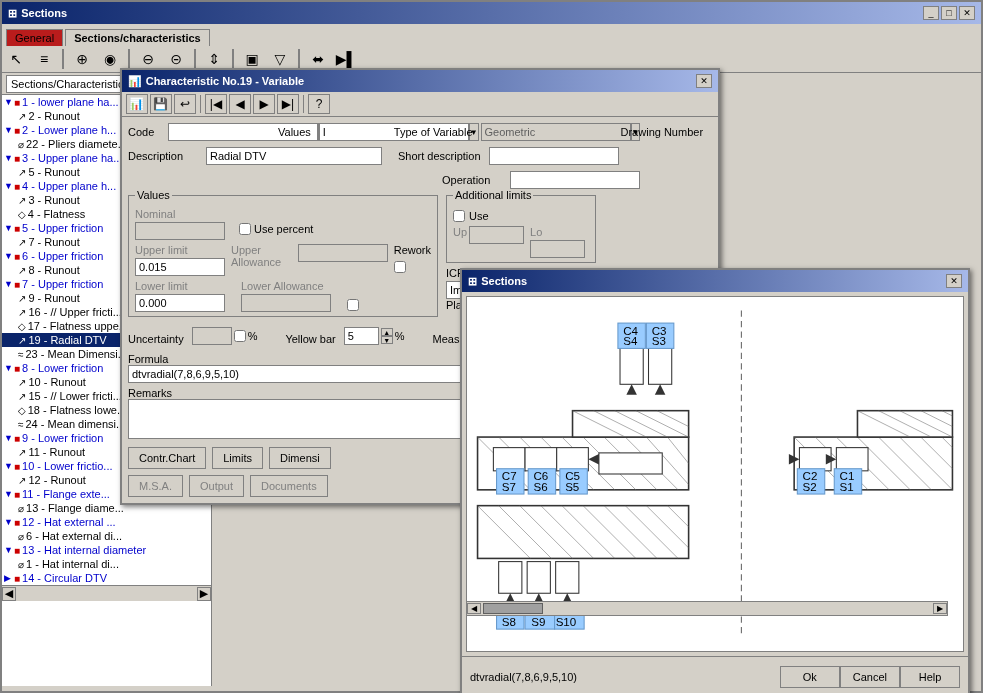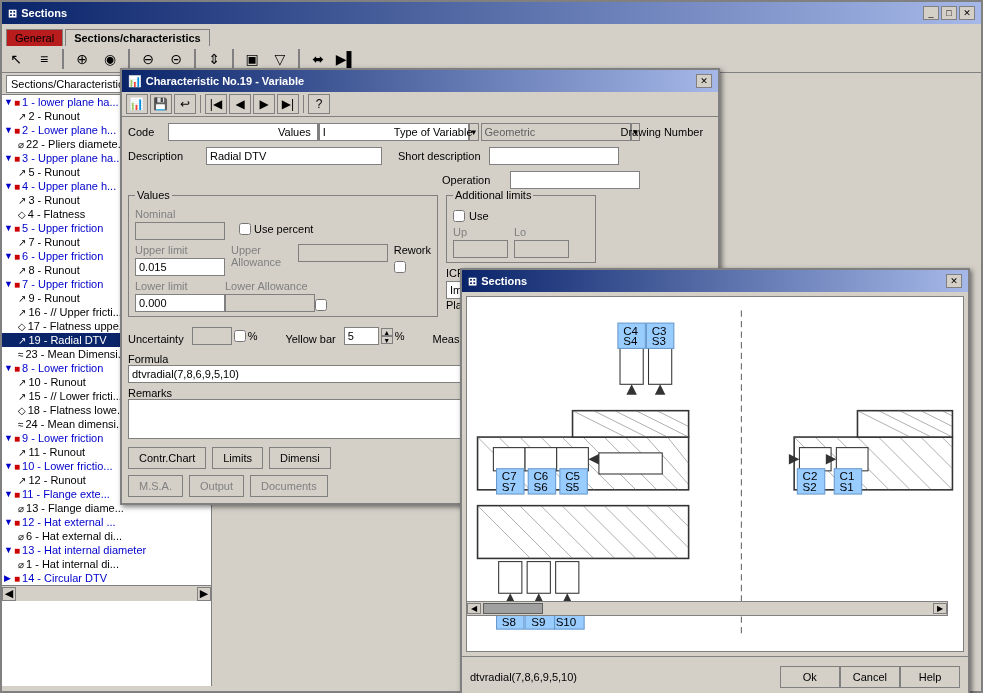--- a/index.html
+++ b/index.html
@@ -508,21 +508,21 @@
             <div style="display:flex;gap:2px;">
               <div class="field-label-gray">Upper Allowance</div>
               <input class="field-input-box disabled" type="text" value="" style="background: rgb(212, 208, 200);">
             </div>
             <div style="display:flex;flex-direction:column;gap:2px;">
               <div>Rework</div>
               <input type="checkbox" class="small-checkbox" style="margin-top: 3px;">
             </div>
           </div>
 
-          <div style="display:flex;gap:0;margin-top:4px;">
+          <div style="display:flex;gap:16px;margin-top:4px;">
             <div style="display:flex;flex-direction:column;gap:2px;">
               <div class="field-label-gray">Lower limit</div>
               <input class="field-input-box" type="text" value="0.000" style="">
             </div>
             <div style="display:flex;flex-direction:column;gap:2px;">
               <div class="field-label-gray">Lower Allowance</div>
               <input class="field-input-box disabled" type="text" value="" style="background: rgb(212, 208, 200);">
             </div>
             <div style="display:flex;flex-direction:column;gap:2px;">
               <div style="height:14px;"></div>
@@ -534,21 +534,21 @@
 
       <div style="display:flex;flex-direction:column;">
         <div class="group-box add-limits-group">
           <div class="group-title">Additional limits</div>
           <div style="margin-top:10px;">
             <div class="checkbox-row">
               <input type="checkbox" class="small-checkbox" style="">
               <span>Use</span>
             </div>
             <div style="display:flex;gap:6px;margin-top:4px;">
-              <div style="display:flex;flex-direction:column;gap:2px;">
+              <div style="display:flex;flex-direction:row;gap:2px;">
                 <div class="field-label-gray">Up</div>
                 <input class="field-input-box disabled" style="width: 55px;" type="text" value="">
               </div>
               <div style="display:flex;flex-direction:column;gap:2px;">
                 <div class="field-label-gray">Lo</div>
                 <input class="field-input-box disabled" style="width: 55px;" type="text" value="">
               </div>
             </div>
           </div>
         </div>

